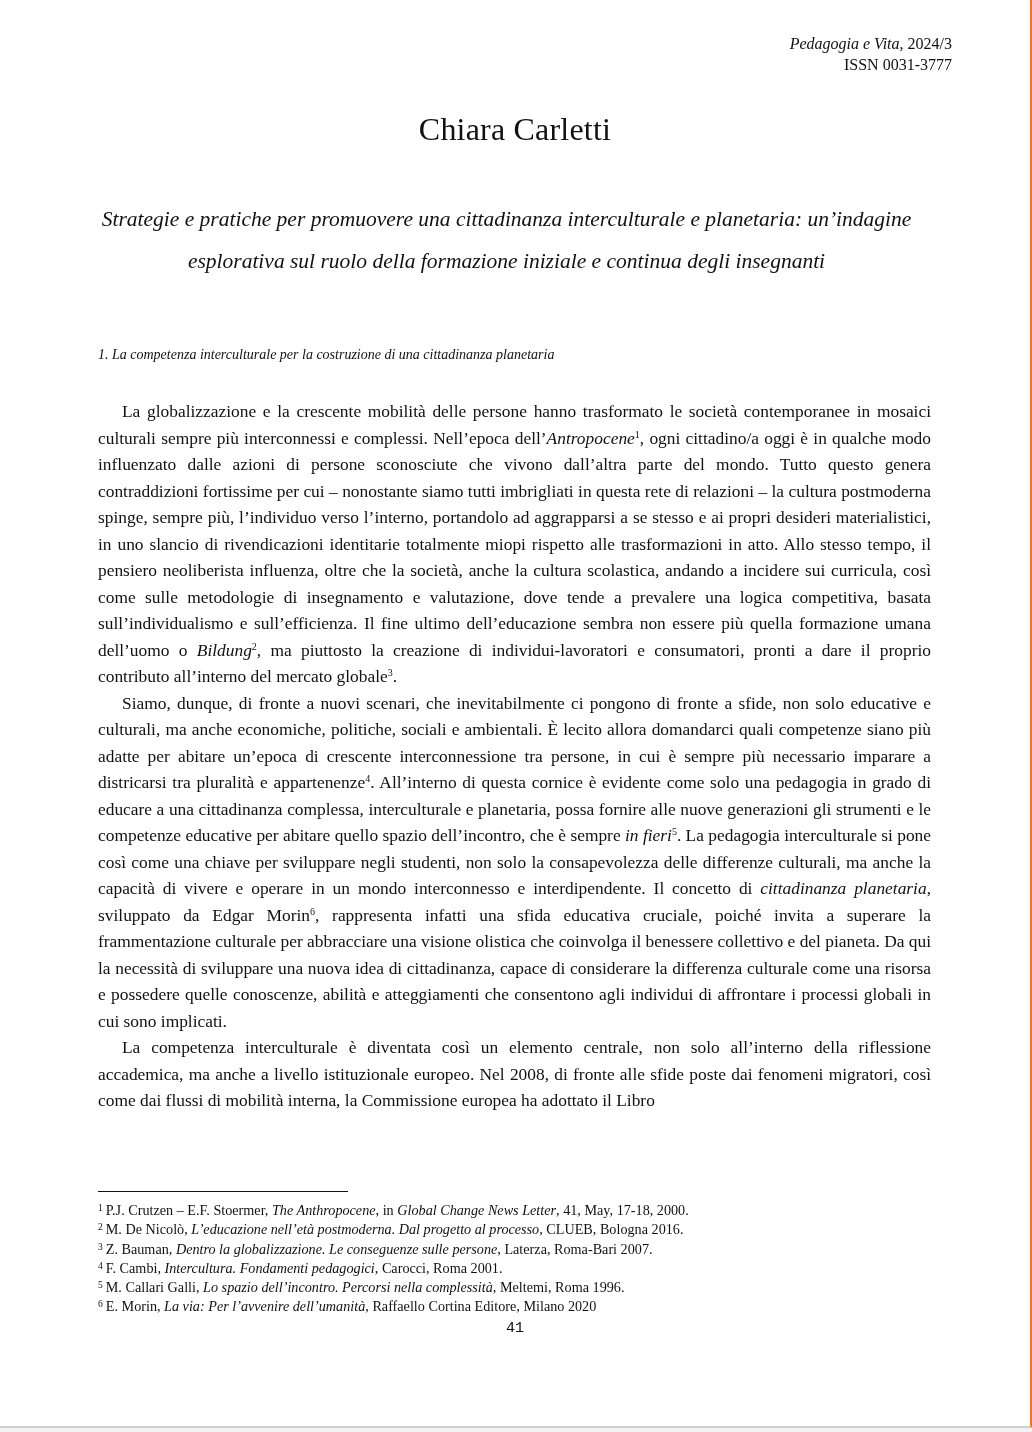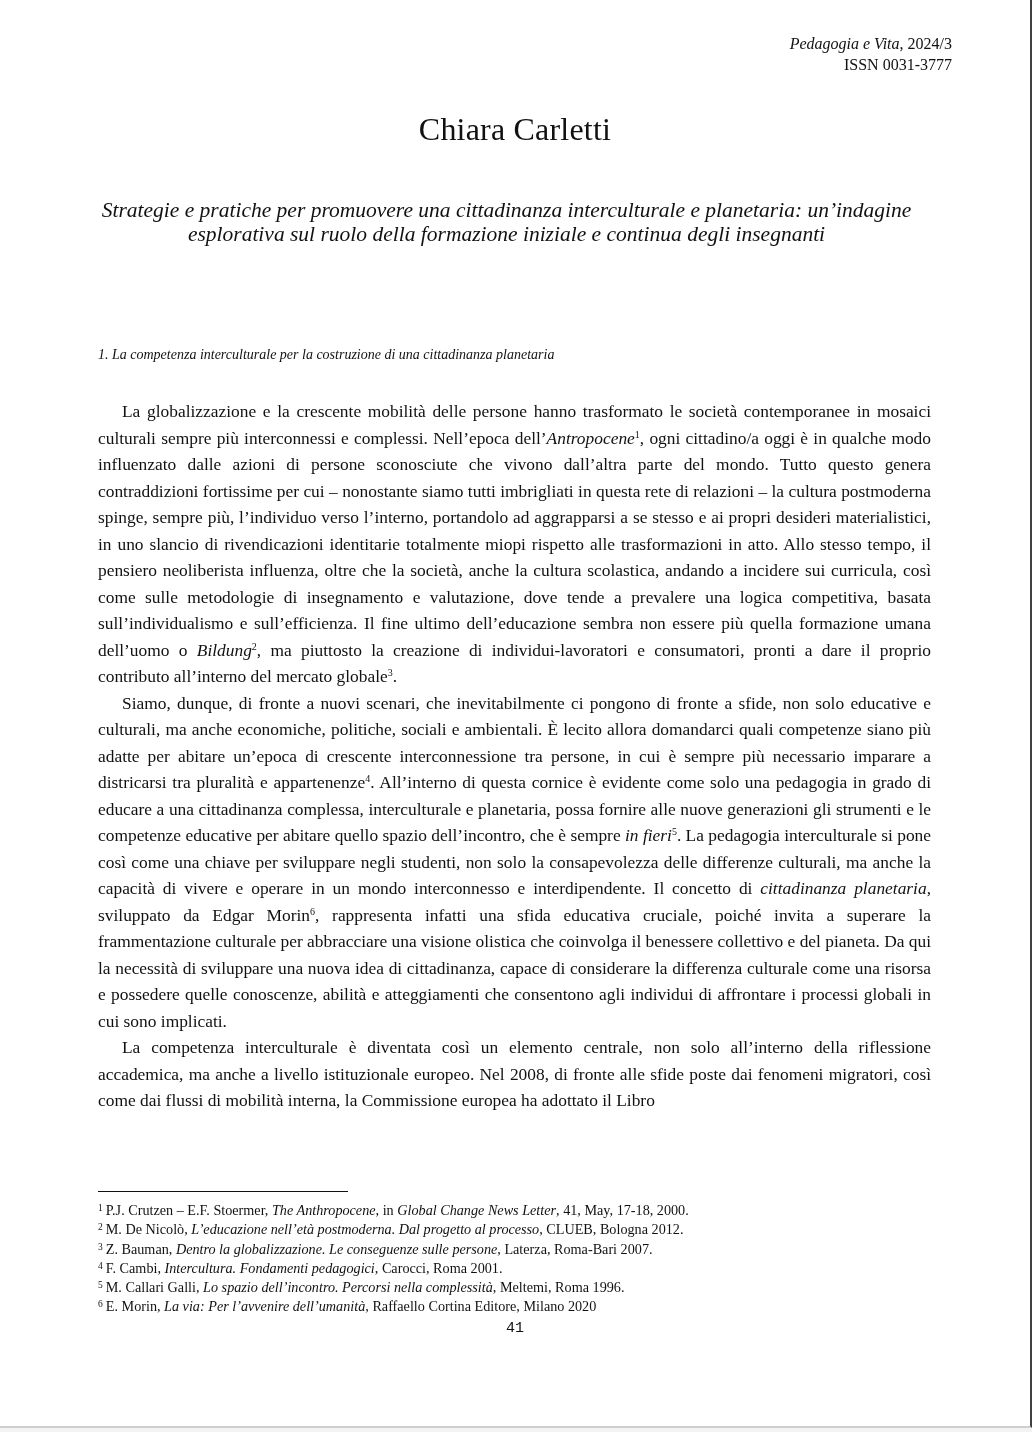--- a/index.html
+++ b/index.html
@@ -2,34 +2,34 @@
 <html><head>
 <meta charset="utf-8">
 <style>
   html, body { margin: 0; padding: 0; }
   body {
     width: 1032px; height: 1432px; background: #f3f3f3; overflow: hidden;
     font-family: "Liberation Serif", "DejaVu Serif", serif; color: #111;
   }
   .page {
     position: absolute; left: 0; top: 0; width: 1030px; height: 1426px;
-    background: #fff; border-right: 2px solid #404040; border-bottom: 2px solid #cfcfcf;
+    background: #fff; border-right: 2px solid #f97316; border-bottom: 2px solid #cfcfcf;
   }
   .running-head {
     position: absolute; right: 78px; top: 33px; text-align: right;
     font-size: 16px; line-height: 21px;
   }
   .running-head .journal { font-style: italic; }
   .author {
     position: absolute; left: 0; right: 0; top: 111px; text-align: center;
     font-size: 32px; letter-spacing: 0.2px;
   }
   .title {
     position: absolute; left: 96px; right: 113px; top: 198px; text-align: center;
-    font-style: italic; font-size: 21.5px; line-height: 24px;
+    font-style: italic; font-size: 21.5px; line-height: 42px;
   }
   .section-heading {
     position: absolute; left: 98px; top: 347px; font-style: italic; font-size: 14px;
   }
   .body-text {
     position: absolute; left: 98px; width: 833px; top: 398px;
     font-size: 17.4px; line-height: 26.5px; text-align: justify;
   }
   .body-text p { margin: 0; text-indent: 24px; }
   .body-text i { font-style: italic; }
@@ -68,21 +68,21 @@
   <div class="body-text">
     <p><span>La globalizzazione e la crescente mobilità delle persone hanno trasformato le società contemporanee in mosaici culturali sempre più interconnessi e complessi. Nell’epoca dell’</span><i>Antropocene</i><sup>1</sup><span>, ogni cittadino/a oggi è in qualche modo influenzato dalle azioni di persone sconosciute che vivono dall’altra parte del mondo. Tutto questo genera contraddizioni fortissime per cui – nonostante siamo tutti imbrigliati in questa rete di relazioni – la cultura postmoderna spinge, sempre più, l’individuo verso l’interno, portandolo ad aggrapparsi a se stesso e ai propri desideri materialistici, in uno slancio di rivendicazioni identitarie totalmente miopi rispetto alle trasformazioni in atto. Allo stesso tempo, il pensiero neoliberista influenza, oltre che la società, anche la cultura scolastica, andando a incidere sui curricula, così come sulle metodologie di insegnamento e valutazione, dove tende a prevalere una logica competitiva, basata sull’individualismo e sull’efficienza. Il fine ultimo dell’educazione sembra non essere più quella formazione umana dell’uomo o </span><i>Bildung</i><sup>2</sup><span>, ma piuttosto la creazione di individui-lavoratori e consumatori, pronti a dare il proprio contributo all’interno del mercato globale</span><sup>3</sup><span>.</span></p>
     <p><span>Siamo, dunque, di fronte a nuovi scenari, che inevitabilmente ci pongono di fronte a sfide, non solo educative e culturali, ma anche economiche, politiche, sociali e ambientali. È lecito allora domandarci quali competenze siano più adatte per abitare un’epoca di crescente interconnessione tra persone, in cui è sempre più necessario imparare a districarsi tra pluralità e appartenenze</span><sup>4</sup><span>. All’interno di questa cornice è evidente come solo una pedagogia in grado di educare a una cittadinanza complessa, interculturale e planetaria, possa fornire alle nuove generazioni gli strumenti e le competenze educative per abitare quello spazio dell’incontro, che è sempre </span><i>in fieri</i><sup>5</sup><span>. La pedagogia interculturale si pone così come una chiave per sviluppare negli studenti, non solo la consapevolezza delle differenze culturali, ma anche la capacità di vivere e operare in un mondo interconnesso e interdipendente. Il concetto di </span><i>cittadinanza planetaria</i><span>, sviluppato da Edgar Morin</span><sup>6</sup><span>, rappresenta infatti una sfida educativa cruciale, poiché invita a superare la frammentazione culturale per abbracciare una visione olistica che coinvolga il benessere collettivo e del pianeta. Da qui la necessità di sviluppare una nuova idea di cittadinanza, capace di considerare la differenza culturale come una risorsa e possedere quelle conoscenze, abilità e atteggiamenti che consentono agli individui di affrontare i processi globali in cui sono implicati.</span></p>
     <p>La competenza interculturale è diventata così un elemento centrale, non solo all’interno della riflessione accademica, ma anche a livello istituzionale europeo. Nel 2008, di fronte alle sfide poste dai fenomeni migratori, così come dai flussi di mobilità interna, la Commissione europea ha adottato il Libro</p>
   </div>
 
   <div class="fn-rule"></div>
 
   <div class="footnotes">
     <div class="fn"><span class="num">1</span><span>P.J. Crutzen – E.F. Stoermer, </span><i>The Anthropocene</i><span>, in </span><i>Global Change News Letter</i><span>, 41, May, 17-18, 2000.</span></div>
-    <div class="fn"><span class="num">2</span><span>M. De Nicolò, </span><i>L’educazione nell’età postmoderna. Dal progetto al processo</i><span>, CLUEB, Bologna 2012.</span></div>
+    <div class="fn"><span class="num">2</span><span>M. De Nicolò, </span><i>L’educazione nell’età postmoderna. Dal progetto al processo</i><span>, CLUEB, Bologna 2016.</span></div>
     <div class="fn"><span class="num">3</span><span>Z. Bauman, </span><i>Dentro la globalizzazione. Le conseguenze sulle persone</i><span>, Laterza, Roma-Bari 2007.</span></div>
     <div class="fn"><span class="num">4</span><span>F. Cambi, </span><i>Intercultura. Fondamenti pedagogici</i><span>, Carocci, Roma 2001.</span></div>
     <div class="fn"><span class="num">5</span><span>M. Callari Galli, </span><i>Lo spazio dell’incontro. Percorsi nella complessità</i><span>, Meltemi, Roma 1996.</span></div>
     <div class="fn"><span class="num">6</span><span>E. Morin, </span><i>La via: Per l’avvenire dell’umanità</i><span>, Raffaello Cortina Editore, Milano 2020</span></div>
   </div>
 
   <div class="page-number">41</div>
 </div>
 
 </body></html>

